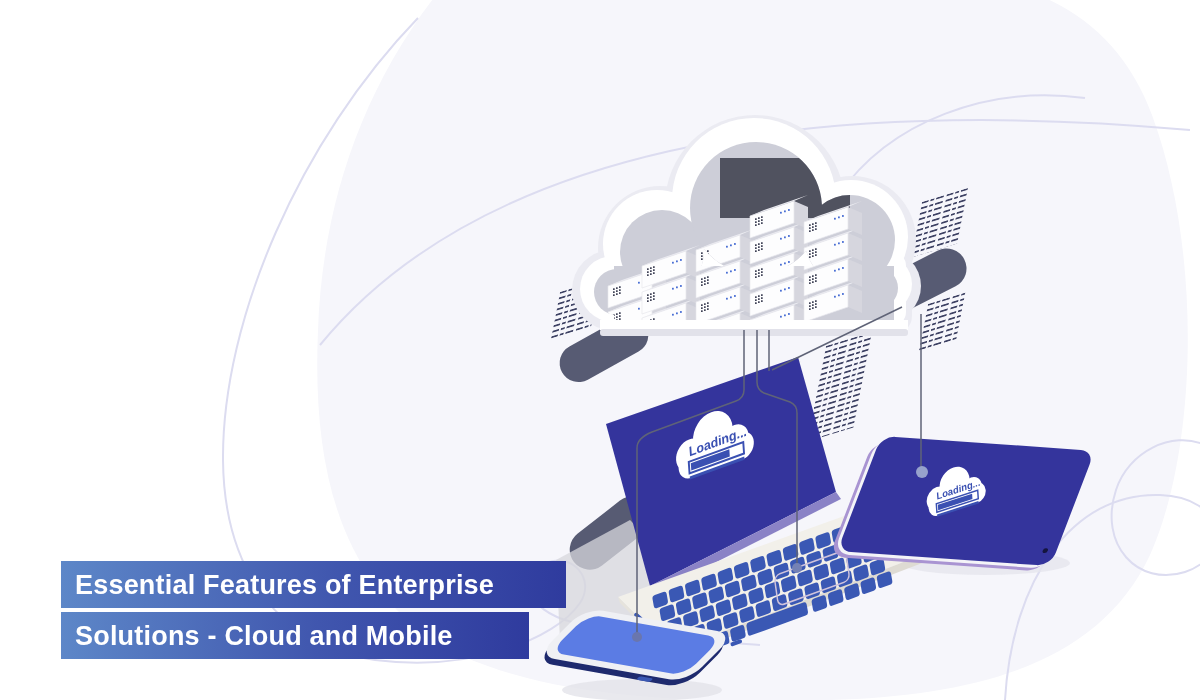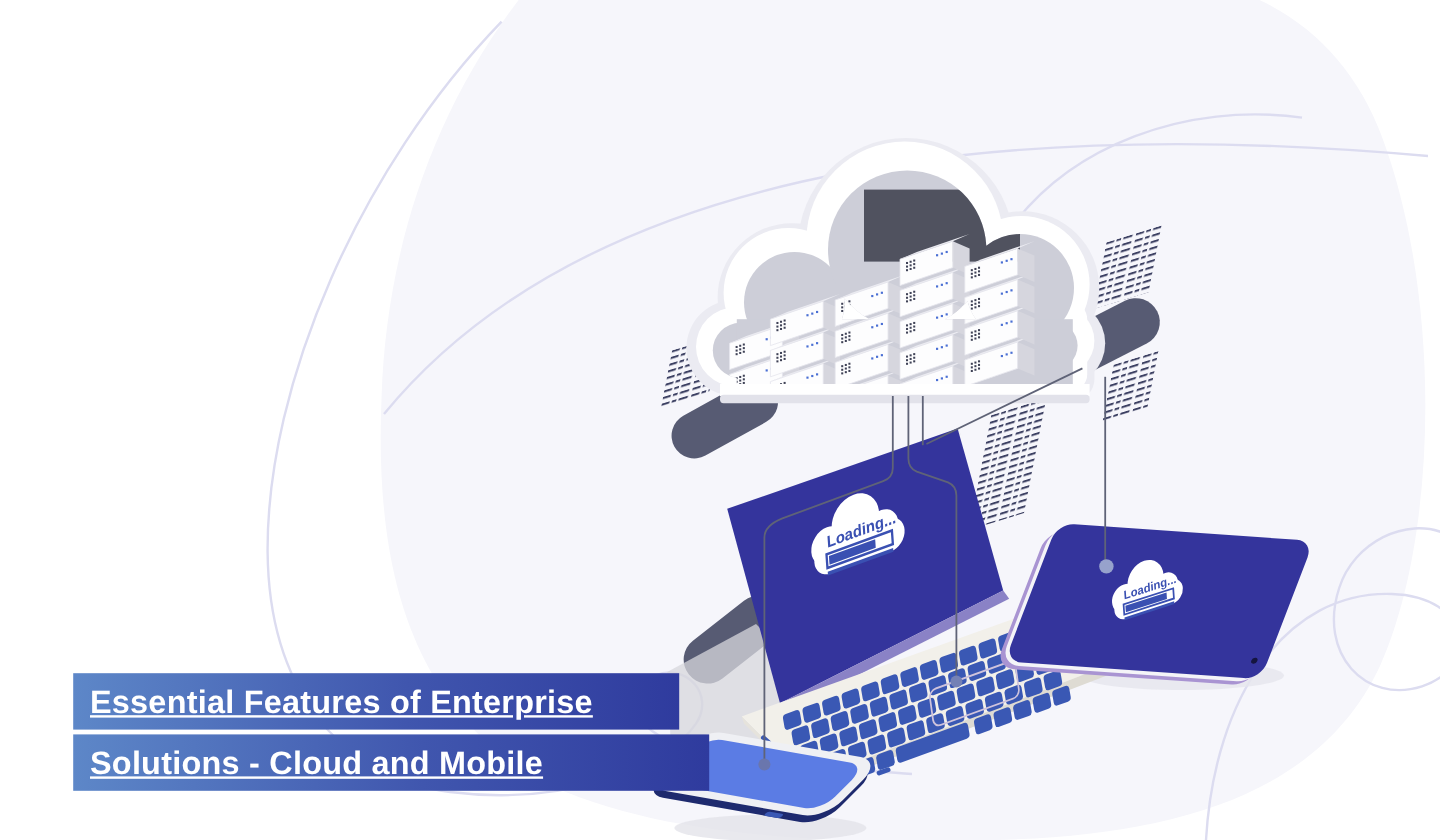--- a/index.html
+++ b/index.html
@@ -2,23 +2,23 @@
 <html><head>
 <meta charset="utf-8">
 <style>
   html,body{margin:0;padding:0;background:#fff;}
   .stage{position:relative;width:1200px;height:700px;overflow:hidden;background:#ffffff;
          font-family:"Liberation Sans",sans-serif;}
   .stage svg{position:absolute;left:0;top:0;}
   .bar{position:absolute;left:61px;height:47px;line-height:48px;
        background:linear-gradient(90deg,#5d87c8 0%,#4056ae 55%,#2f3b9e 100%);
        color:#ffffff;font-weight:700;font-size:27px;letter-spacing:.2px;
-       padding-left:14px;box-sizing:border-box;white-space:nowrap;text-decoration:underline;}
+       padding-left:14px;box-sizing:border-box;white-space:nowrap;}
   .bar1{top:561px;width:505px;}
-  .bar2{top:612px;width:530px;}
+  .bar2{top:612px;width:468px;}
   text{font-family:"Liberation Sans",sans-serif;}
 </style>
 </head>
 <body>
 
 <div class="stage">
 <svg width="1200" height="700" viewBox="0 0 1200 700">
   <defs>
     <pattern id="codep" width="26" height="5" patternUnits="userSpaceOnUse">
       <rect x="0" y="0" width="7" height="1.7" fill="#3d4163"></rect>

